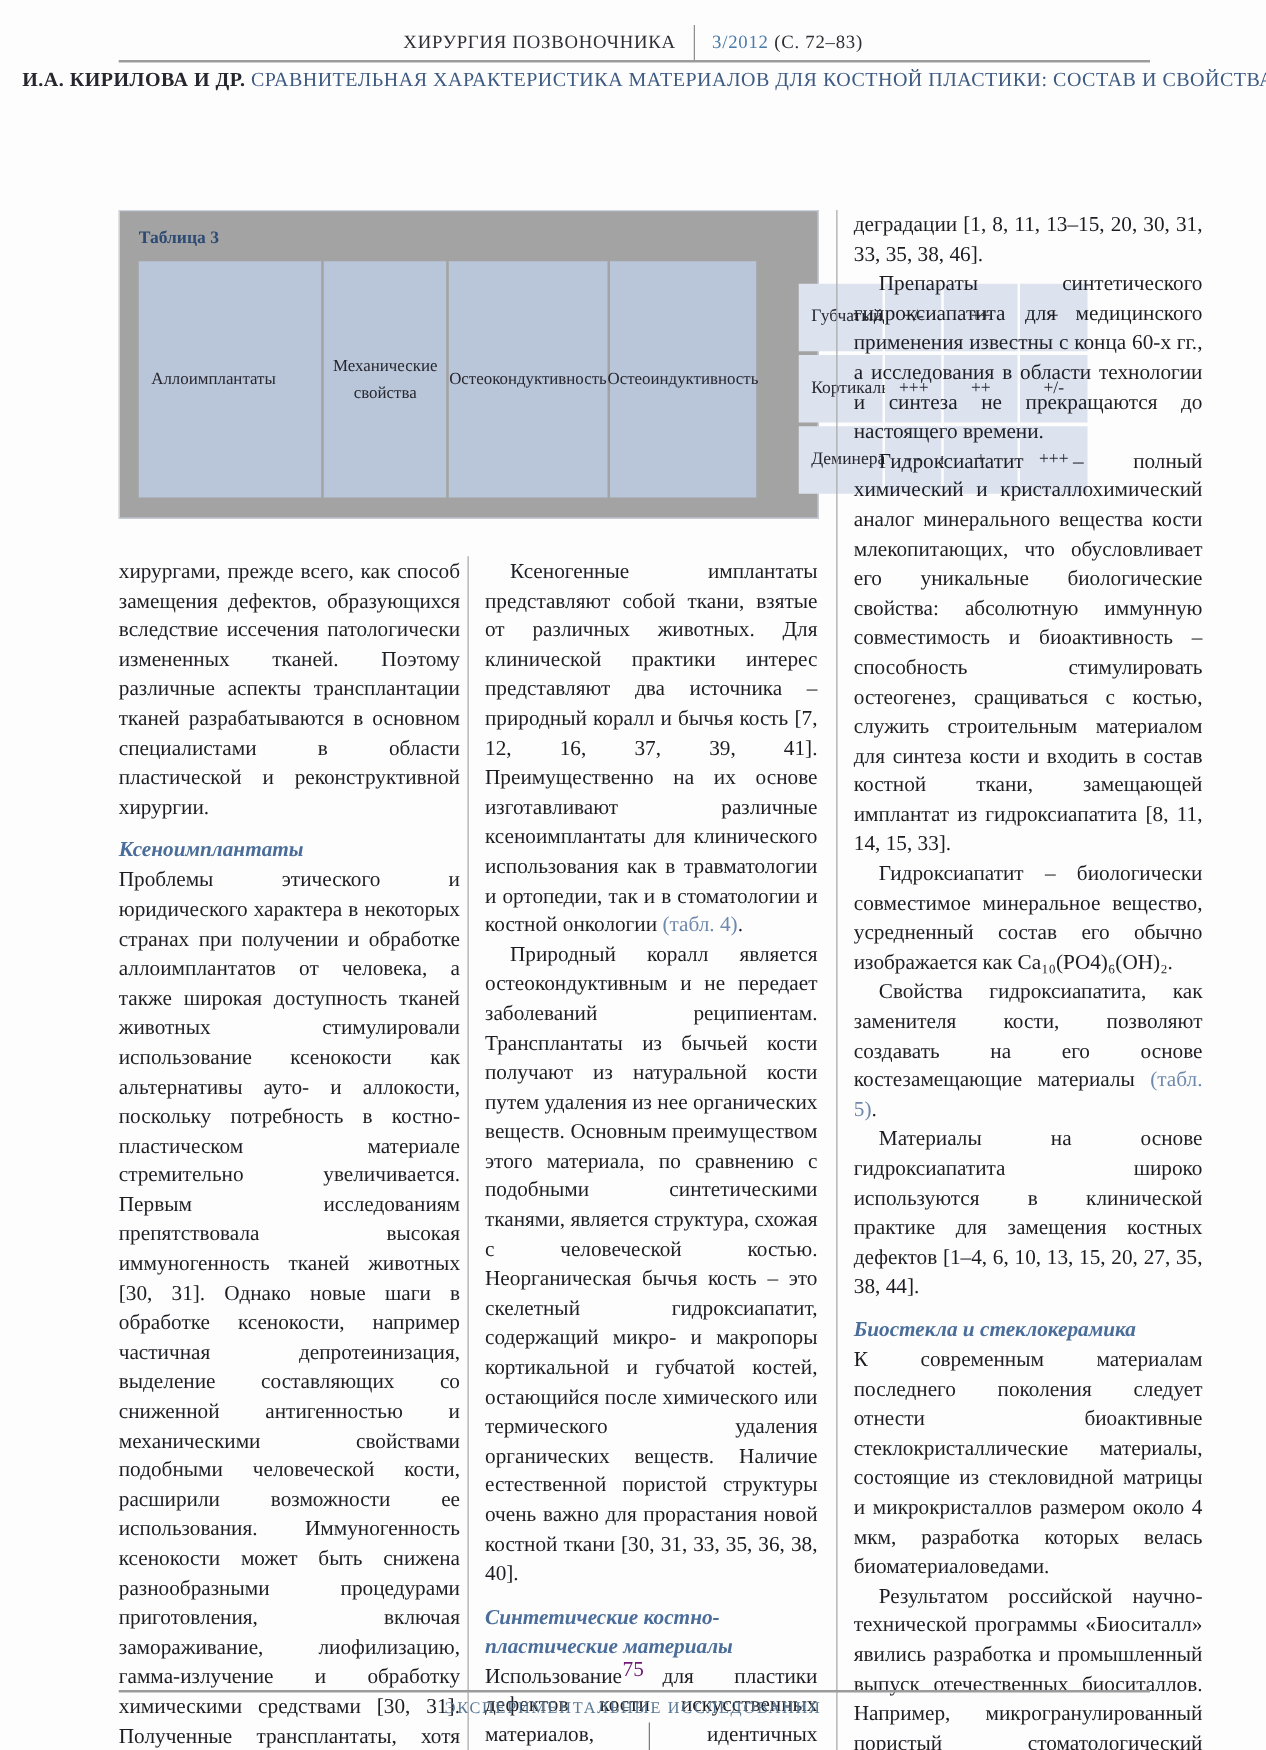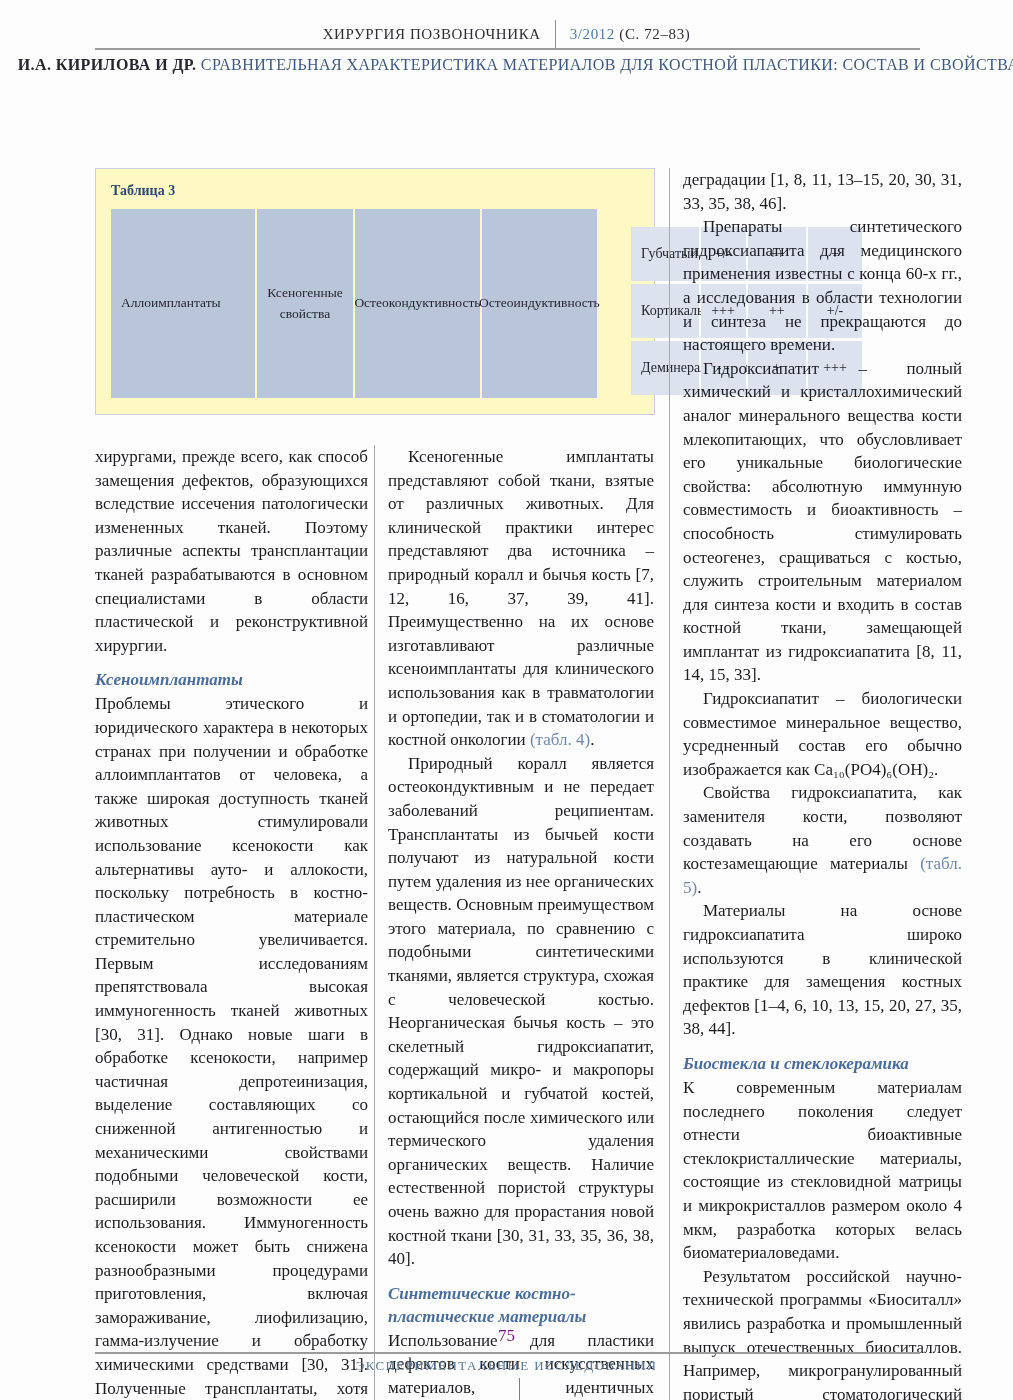--- a/index.html
+++ b/index.html
@@ -22,21 +22,21 @@
   }
   .authors-line .authors{font-weight:bold;color:#26262e;}
   
   .content{position:absolute;left:95px;top:168px;width:868px;display:flex;}
   .left-region{width:574px;}
   .right-region{
     width:279px;border-left:1px solid #a9a9a9;padding-left:13px;margin-left:0;
   }
   
   .table-card{
-    width:528px;border:1px solid #c9d1de;background:#fef9c3;
+    width:528px;border:1px solid #c9d1de;background:#a3a3a3;
     padding:12px 15px 16px 15px;margin-right:29px;
   }
   .t-label{font-weight:bold;color:#2c4a73;font-size:14px;margin:2px 0 10px 0;}
   .t-caption{font-size:14px;color:#26262e;margin:0 0 24px 0;}
   .t-grid{display:flex;flex-direction:row;gap:40px;}
   .t-row{display:grid;grid-template-columns:30% 20% 26% 24%;column-gap:2px;}
   .t-head .t-cell{
     background:#b9c6d9;color:#26262e;font-size:13.5px;
     min-height:56px;display:flex;align-items:center;justify-content:center;
     text-align:center;padding:4px 6px;box-sizing:border-box;line-height:1.5;
@@ -91,21 +91,21 @@
 
   <div class="content">
 
     <div class="left-region">
 
       <div class="table-card">
         <div class="t-label">Таблица 3</div>
         <div class="t-grid">
           <div class="t-row t-head">
             <div class="t-cell first">Аллоимплантаты</div>
-            <div class="t-cell">Ксеногенные свойства</div>
+            <div class="t-cell">Механические свойства</div>
             <div class="t-cell">Остеокондуктивность</div>
             <div class="t-cell">Остеоиндуктивность</div>
           </div>
           <div class="t-body">
             <div class="t-row">
               <div class="t-cell first">Губчатый</div>
               <div class="t-cell">+/-</div>
               <div class="t-cell">++</div>
               <div class="t-cell">+</div>
             </div>

